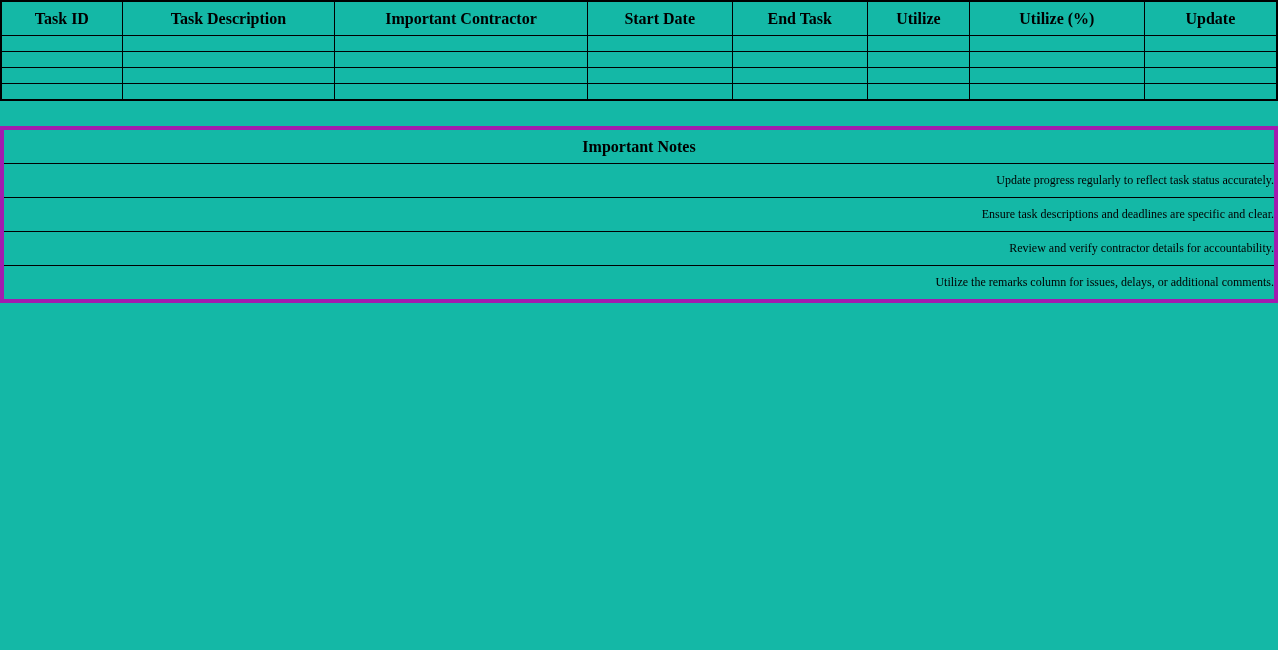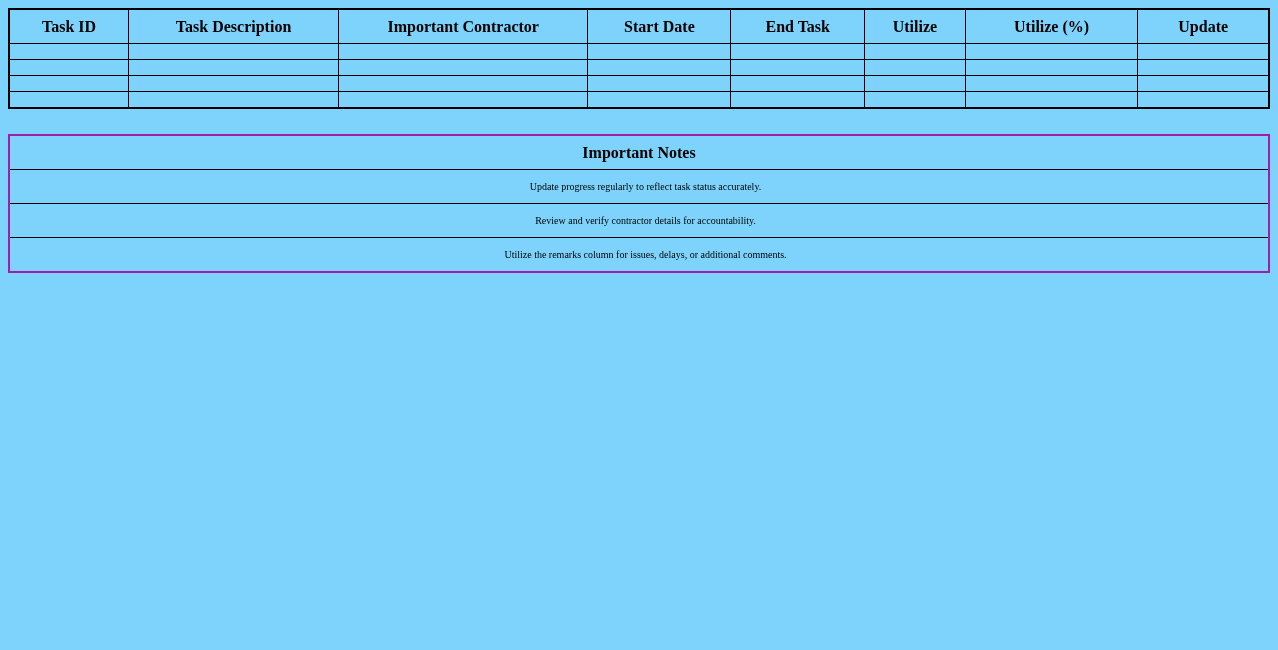--- a/index.html
+++ b/index.html
@@ -6,22 +6,22 @@
     margin: 0;
     padding: 0;
     background: #ffffff;
     font-family: "Liberation Serif", serif;
     color: #000000;
   }
   .page {
     width: 1278px;
     height: 650px;
     box-sizing: border-box;
-    padding: 8px;
-    background: #7dd3fc;
+    padding: 0;
+    background: #14b8a6;
   }
   table {
     width: 100%;
     border-collapse: collapse;
     table-layout: fixed;
   }
   .task-table {
     border: 2px solid #000000;
   }
   .task-table th,
@@ -33,39 +33,39 @@
     height: 33px;
     font-size: 16px;
     font-weight: bold;
     text-align: center;
     vertical-align: middle;
   }
   .task-table td.empty-cell {
     height: 15px;
   }
   .notes-table {
-    border: 2px solid #a21caf;
+    border: 4px solid #a21caf;
     margin-top: 25px;
   }
   .notes-table th,
   .notes-table td {
     border: 1px solid #000000;
     padding: 0;
   }
   .notes-table th {
     height: 33px;
     font-size: 16px;
     font-weight: bold;
     text-align: center;
     vertical-align: middle;
   }
   .notes-table td {
     height: 33px;
-    font-size: 10px;
-    text-align: center;
+    font-size: 12px;
+    text-align: right;
     vertical-align: middle;
     padding-left: 13px;
   }
 </style>
 </head>
 <body>
 
 <div class="page">
 
   <table class="task-table">
@@ -139,20 +139,23 @@
     <thead>
       <tr>
         <th>Important Notes</th>
       </tr>
     </thead>
     <tbody>
       <tr>
         <td>Update progress regularly to reflect task status accurately.</td>
       </tr>
       <tr>
+        <td>Ensure task descriptions and deadlines are specific and clear.</td>
+      </tr>
+      <tr>
         <td>Review and verify contractor details for accountability.</td>
       </tr>
       <tr>
         <td>Utilize the remarks column for issues, delays, or additional comments.</td>
       </tr>
     </tbody>
   </table>
 
 </div>
 

